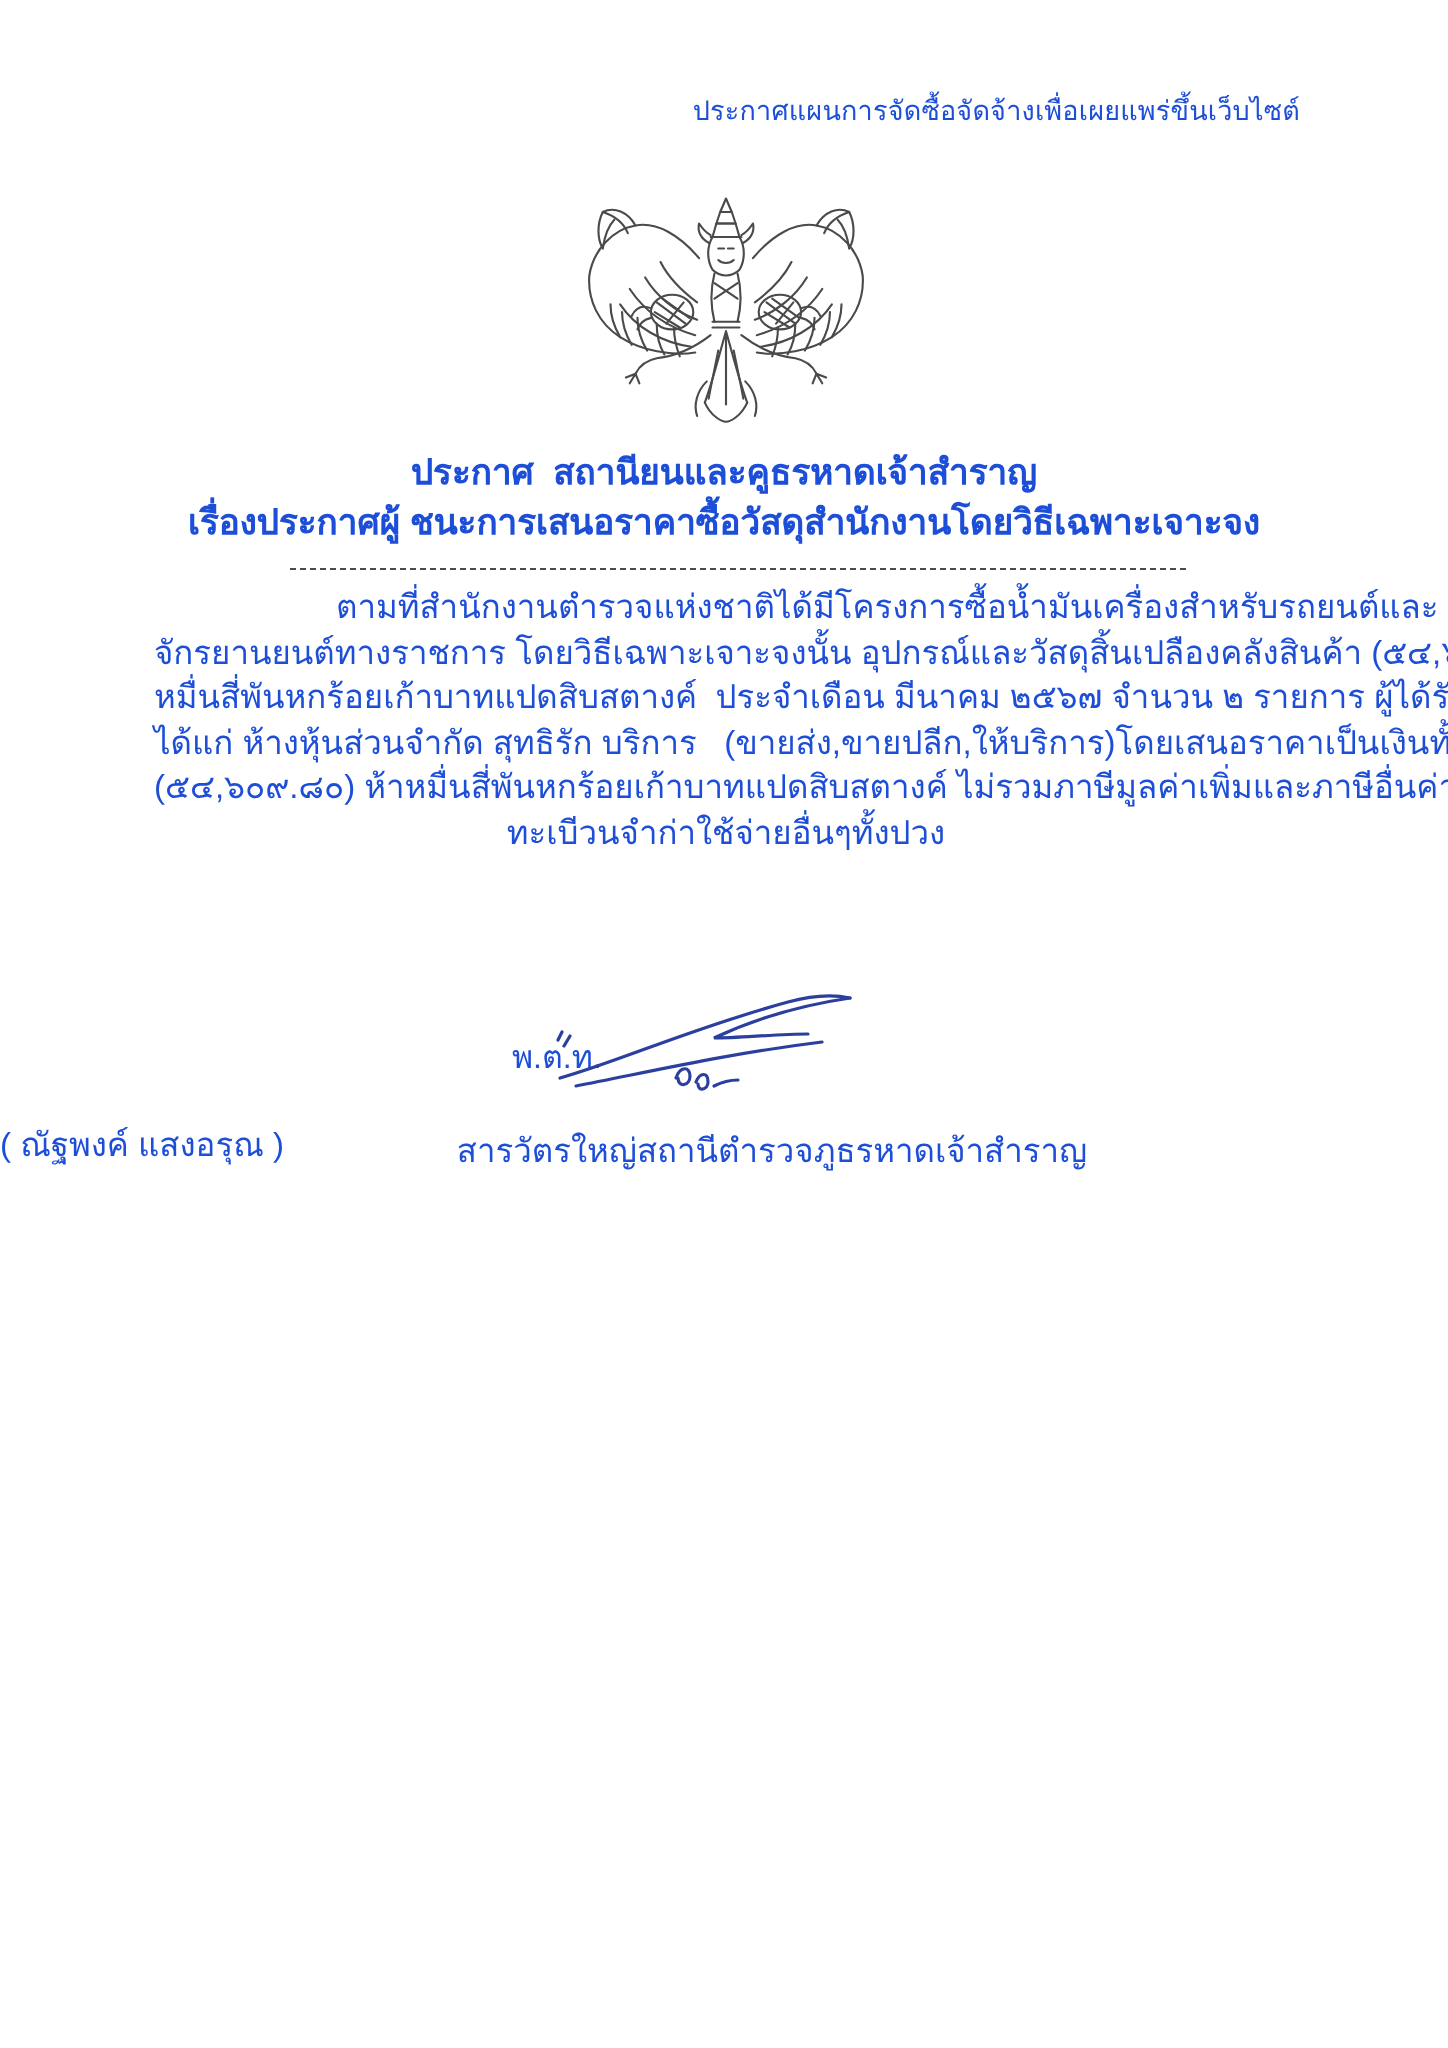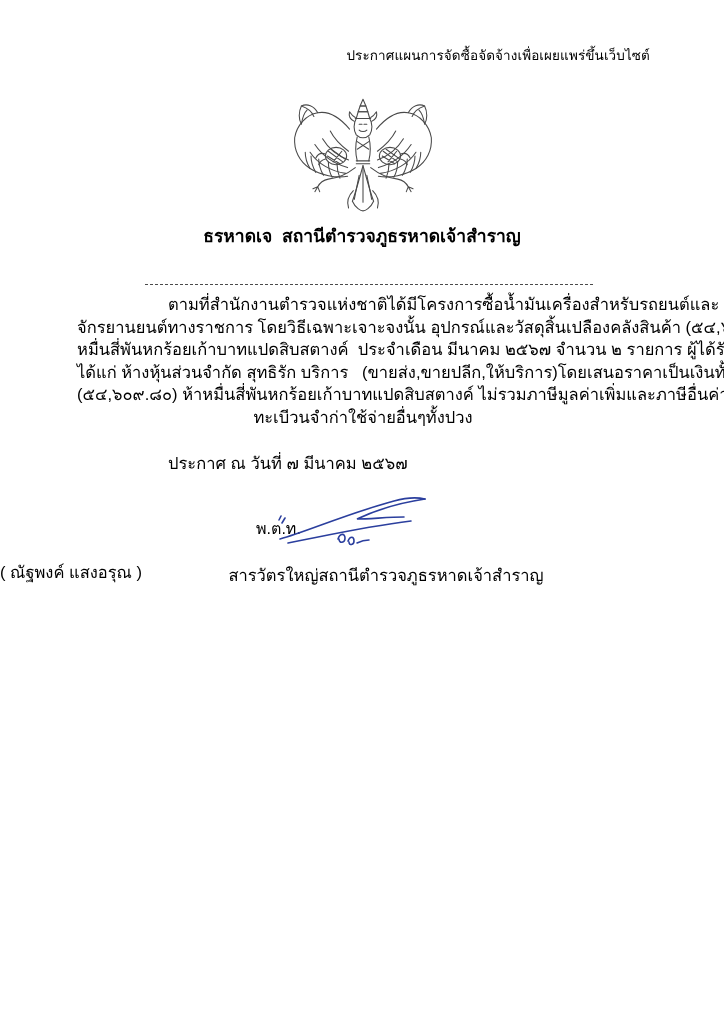--- a/index.html
+++ b/index.html
@@ -1,21 +1,21 @@
 <!DOCTYPE html>
 <html><head>
 <meta charset="utf-8">
 <style>
   html,body{margin:0;padding:0;background:#ffffff;}
   .page{
     position:relative;
     width:724px;height:1024px;
     background:#ffffff;
     font-family:"Liberation Sans", sans-serif;
-    color:#000000;
+    color:#1d4ed8;
     overflow:hidden;
   }
   .header-note{
     position:absolute;top:44px;right:74px;
     font-size:13.5px;letter-spacing:0.1px;
     white-space:pre;
   }
   .emblem{
     position:absolute;top:96px;left:286px;
     width:154px;height:122px;
@@ -117,35 +117,35 @@
       <path d="M80,70 C76,84 73,96 69,107"></path>
       <path d="M80,70 C84,84 87,96 91,107"></path>
       <path d="M80,72 L80,108"></path>
       <path d="M76,80 C74,90 72,99 71,105 M84,80 C86,90 88,99 89,105"></path>
       <path d="M69,107 C72,114 78,117 80,117 C82,117 88,114 91,107"></path>
       <path d="M70,96 C65,101 63,108 65,114 M90,96 C95,101 97,108 95,114"></path>
     </g>
   </svg>
 
   <div class="title-block">
-    <div class="title-line">ธรหาดเจ  สถานีตำรวจภูธรหาดเจ้าสำราญ</div>
+    <div class="title-line">ประกาศ  สถานียนและคูธรหาดเจ้าสำราญ</div>
+    <div class="title-line">เรื่องประกาศผู้ ชนะการเสนอราคาซื้อวัสดุสำนักงานโดยวิธีเฉพาะเจาะจง</div>
   </div>
 
   <div class="dashed-rule"></div>
 
   <div class="body-block">
     <div class="body-line indent">ตามที่สำนักงานตำรวจแห่งชาติได้มีโครงการซื้อน้ำมันเครื่องสำหรับรถยนต์และ</div>
     <div class="body-line">จักรยานยนต์ทางราชการ โดยวิธีเฉพาะเจาะจงนั้น อุปกรณ์และวัสดุสิ้นเปลืองคลังสินค้า (๕๔,๖๐๙.๘๐) ห้า</div>
     <div class="body-line">หมื่นสี่พันหกร้อยเก้าบาทแปดสิบสตางค์  ประจำเดือน มีนาคม ๒๕๖๗ จำนวน ๒ รายการ ผู้ได้รับการคัดเลือก</div>
     <div class="body-line">ได้แก่ ห้างหุ้นส่วนจำกัด สุทธิรัก บริการ   (ขายส่ง,ขายปลีก,ให้บริการ)โดยเสนอราคาเป็นเงินทั้งสิ้น</div>
     <div class="body-line">(๕๔,๖๐๙.๘๐) ห้าหมื่นสี่พันหกร้อยเก้าบาทแปดสิบสตางค์ ไม่รวมภาษีมูลค่าเพิ่มและภาษีอื่นค่าขนส่งค่าจด</div>
     <div class="body-line">ทะเบีวนจำก่าใช้จ่ายอื่นๆทั้งปวง</div>
   </div>
 
-  <div class="date-line">ประกาศ ณ วันที่ ๗ มีนาคม ๒๕๖๗</div>
 
   <div class="sig-rank">พ.ต.ท.</div>
 
   <svg class="sig-ink" viewBox="0 0 150 58" fill="none" stroke="#2b3f9e" stroke-width="1.6" stroke-linecap="round">
     <path d="M2,47 C28,40 68,22 116,9 C127,6 138,5 147,7"></path>
     <path d="M147,7 C120,11 96,19 79,27 C92,27 110,25 126,25"></path>
     <path d="M10,51 C42,45 84,35 133,29"></path>
     <path d="M60,47 c2,-6 7,-6 7,-1 c0,5 -6,6 -6,1 m9,2 c2,-5 6,-5 6,0 c0,4 -5,5 -5,1 m8,1 c4,-2 8,-3 12,-3"></path>
     <path d="M4,31 l3,-5 m-6,2 l2,-4"></path>
   </svg>

